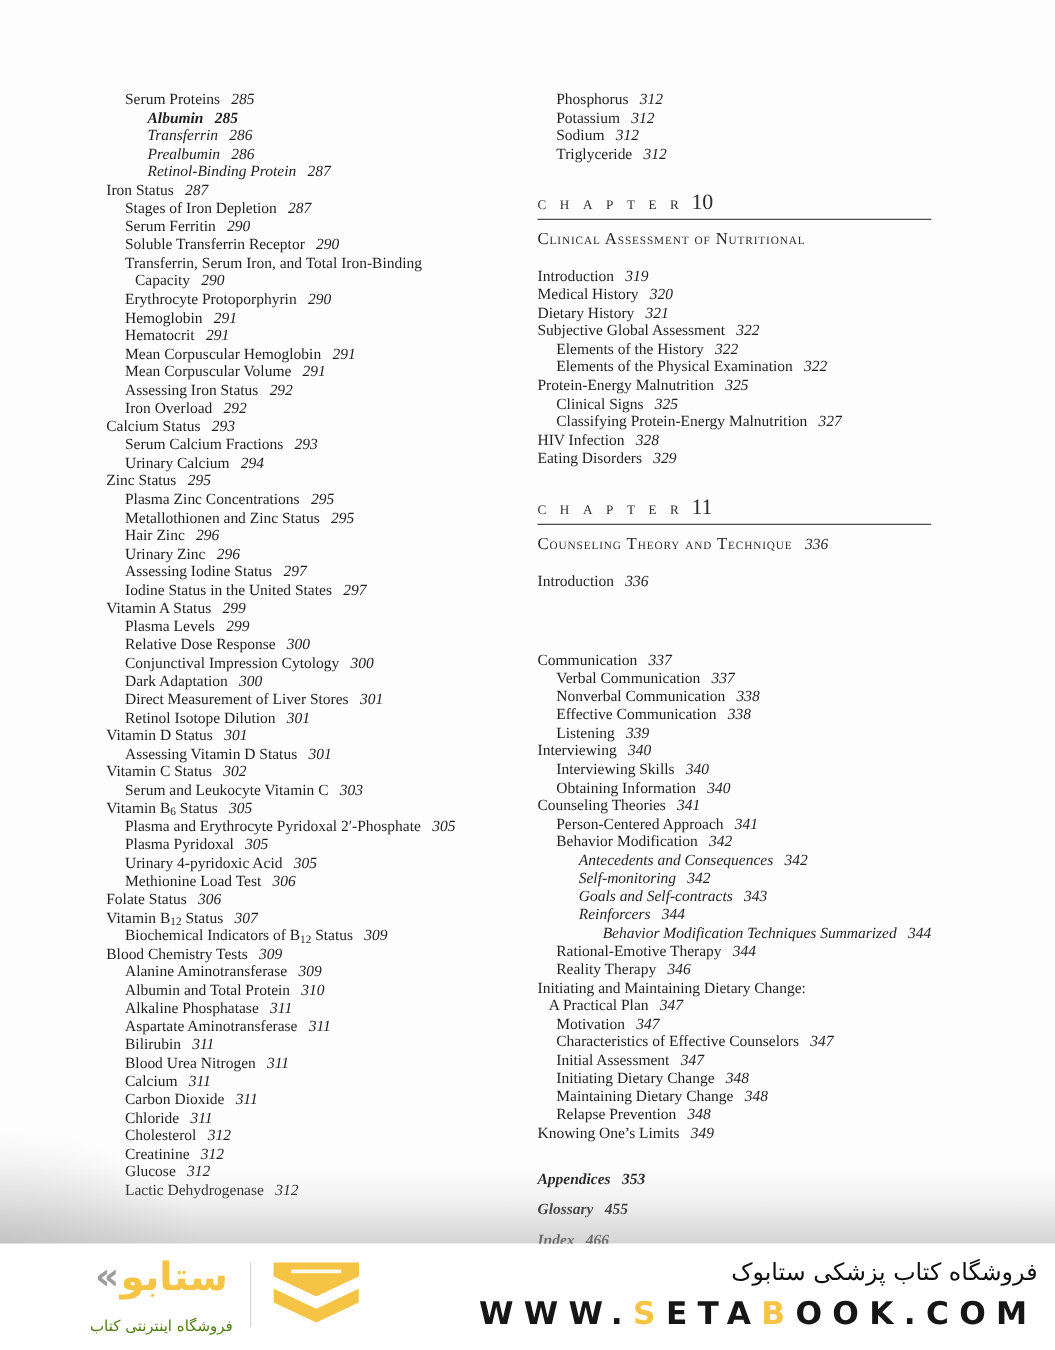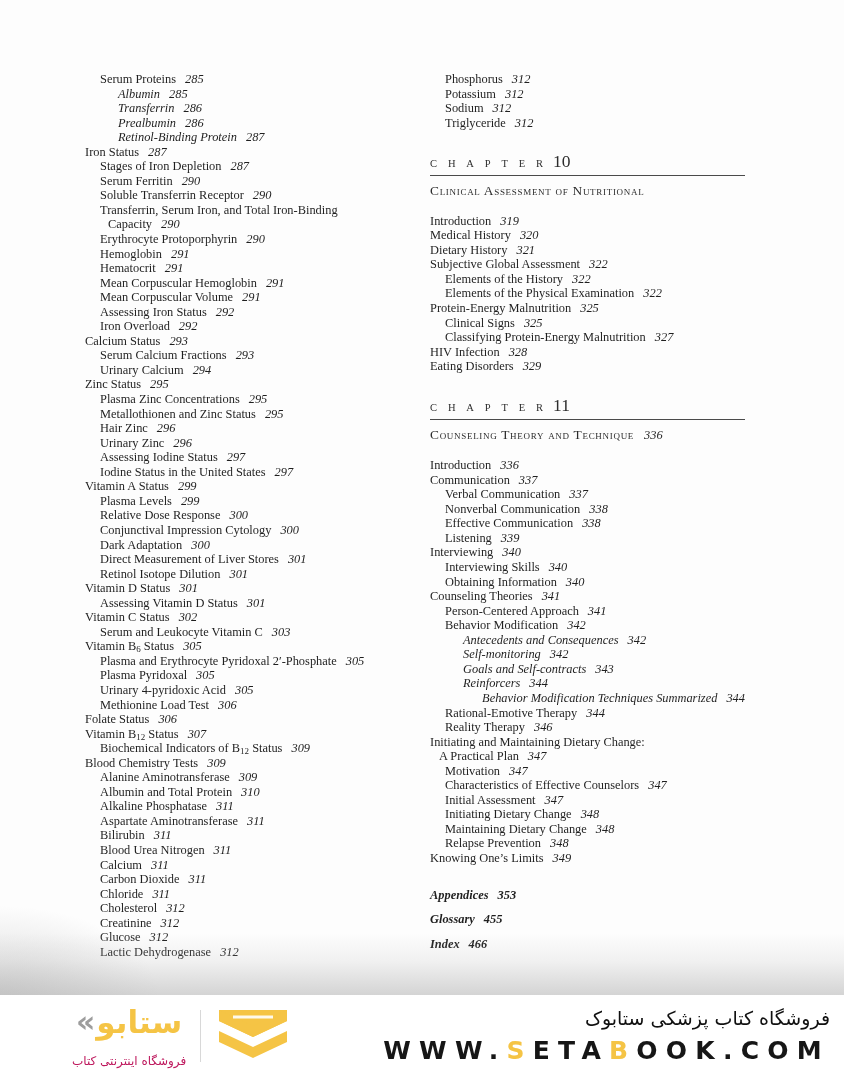--- a/index.html
+++ b/index.html
@@ -38,38 +38,38 @@
   .backmatter .entry .et,.backmatter .entry .ep{font-style:italic;font-weight:bold;}
   
   .banner{position:absolute;left:0;top:995px;width:844px;height:85px;background:#ffffff;
           display:flex;align-items:center;justify-content:space-between;box-sizing:border-box;
           padding:0 14px 4px 72px;}
   .logo-group{display:flex;align-items:center;}
   .wordmark-block{text-align:center;}
   .wordmark{display:flex;align-items:center;justify-content:center;font-family:"DejaVu Sans",sans-serif;}
   .wordmark .kaf{color:#9d9d9d;font-weight:bold;font-size:30px;line-height:30px;margin-right:1px;}
   .wordmark .word{color:#f5c445;font-weight:bold;font-size:31px;line-height:36px;}
-  .tagline{font-family:"DejaVu Sans",sans-serif;color:#be185d;font-size:12px;margin-top:14px;}
+  .tagline{font-family:"DejaVu Sans",sans-serif;color:#4d7c0f;font-size:12px;margin-top:14px;}
   .logo-divider{width:1px;height:52px;background:#d8d8d8;margin:0 12px 0 14px;}
   .emblem{display:block;}
   .site-block{text-align:right;font-family:"DejaVu Sans",sans-serif;}
   .store-name{font-size:19px;color:#101010;margin-bottom:7px;}
   .website{font-size:25px;font-weight:bold;letter-spacing:0.33em;color:#161616;white-space:nowrap;}
   .website .acc{color:#f5c445;}
 </style>
 </head>
 <body>
 
 <div class="stage">
   <div class="scan">
     <div class="columns">
       <div class="col-left" id="col-left">
           <div class="entries-block">
             <div class="entry" style="padding-left: 15px;"><span class="et">Serum Proteins</span><span class="ep">285</span></div>
-            <div class="entry it" style="padding-left: 33px;"><span class="et">Albumin</span><span class="ep">285</span></div>
+            <div class="entry it" style="padding-left: 33px; font-weight: bold;"><span class="et">Albumin</span><span class="ep">285</span></div>
             <div class="entry it" style="padding-left: 33px;"><span class="et">Transferrin</span><span class="ep">286</span></div>
             <div class="entry it" style="padding-left: 33px;"><span class="et">Prealbumin</span><span class="ep">286</span></div>
             <div class="entry it" style="padding-left: 33px;"><span class="et">Retinol-Binding Protein</span><span class="ep">287</span></div>
             <div class="entry" style="padding-left: 0px;"><span class="et">Iron Status</span><span class="ep">287</span></div>
             <div class="entry" style="padding-left: 15px;"><span class="et">Stages of Iron Depletion</span><span class="ep">287</span></div>
             <div class="entry" style="padding-left: 15px;"><span class="et">Serum Ferritin</span><span class="ep">290</span></div>
             <div class="entry" style="padding-left: 15px;"><span class="et">Soluble Transferrin Receptor</span><span class="ep">290</span></div>
             <div class="entry" style="padding-left: 15px;"><span class="et">Transferrin, Serum Iron, and Total Iron-Binding</span></div>
             <div class="entry" style="padding-left: 23px;"><span class="et">Capacity</span><span class="ep">290</span></div>
             <div class="entry" style="padding-left: 15px;"><span class="et">Erythrocyte Protoporphyrin</span><span class="ep">290</span></div>
@@ -153,21 +153,21 @@
           </div>
           <div class="chapter-block">
             <div class="ch-line"><span class="ch-label">C H A P T E R</span><span class="ch-number">11</span></div>
             <div class="ch-rule"></div>
           </div>
           <div class="title-block">
             <div class="ch-title">Counseling Theory and Technique<span class="ch-page">336</span></div>
           </div>
           <div class="entries-block">
             <div class="entry" style="padding-left: 0px;"><span class="et">Introduction</span><span class="ep">336</span></div>
-            <div class="entry" style="padding-left: 0px;"><span class="et">Communication</span><span class="ep">337</span></div>
+            <div class="entry" style="padding-left: 0px; margin-top: 48px;"><span class="et">Communication</span><span class="ep">337</span></div>
             <div class="entry" style="padding-left: 15px;"><span class="et">Verbal Communication</span><span class="ep">337</span></div>
             <div class="entry" style="padding-left: 15px;"><span class="et">Nonverbal Communication</span><span class="ep">338</span></div>
             <div class="entry" style="padding-left: 15px;"><span class="et">Effective Communication</span><span class="ep">338</span></div>
             <div class="entry" style="padding-left: 15px;"><span class="et">Listening</span><span class="ep">339</span></div>
             <div class="entry" style="padding-left: 0px;"><span class="et">Interviewing</span><span class="ep">340</span></div>
             <div class="entry" style="padding-left: 15px;"><span class="et">Interviewing Skills</span><span class="ep">340</span></div>
             <div class="entry" style="padding-left: 15px;"><span class="et">Obtaining Information</span><span class="ep">340</span></div>
             <div class="entry" style="padding-left: 0px;"><span class="et">Counseling Theories</span><span class="ep">341</span></div>
             <div class="entry" style="padding-left: 15px;"><span class="et">Person-Centered Approach</span><span class="ep">341</span></div>
             <div class="entry" style="padding-left: 15px;"><span class="et">Behavior Modification</span><span class="ep">342</span></div>

